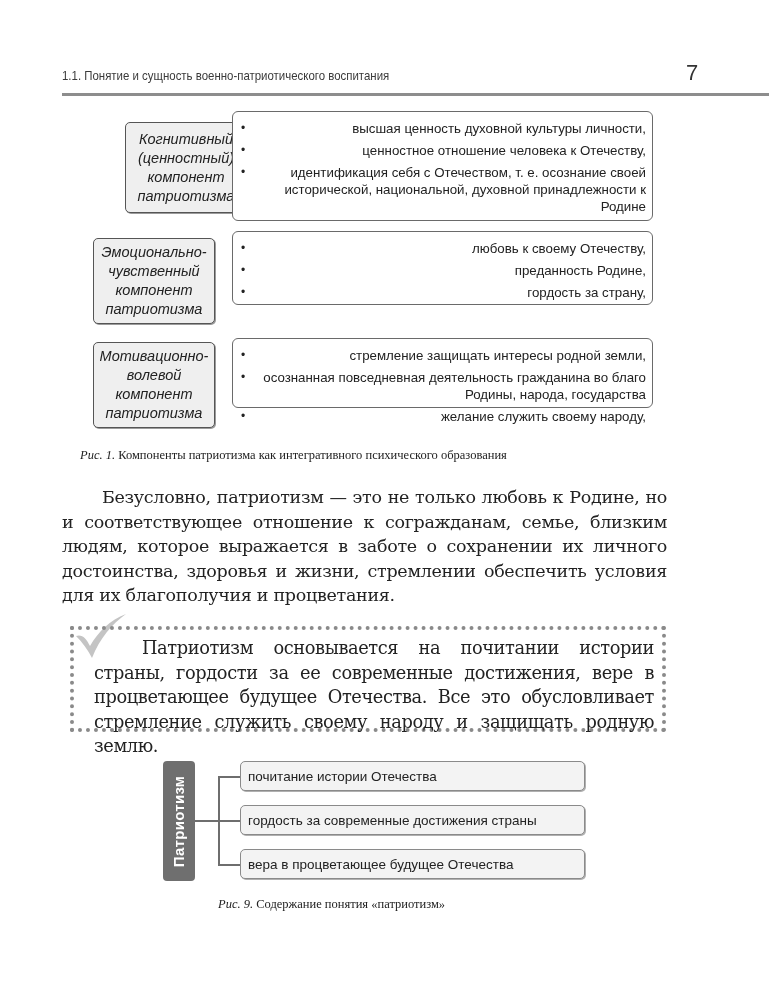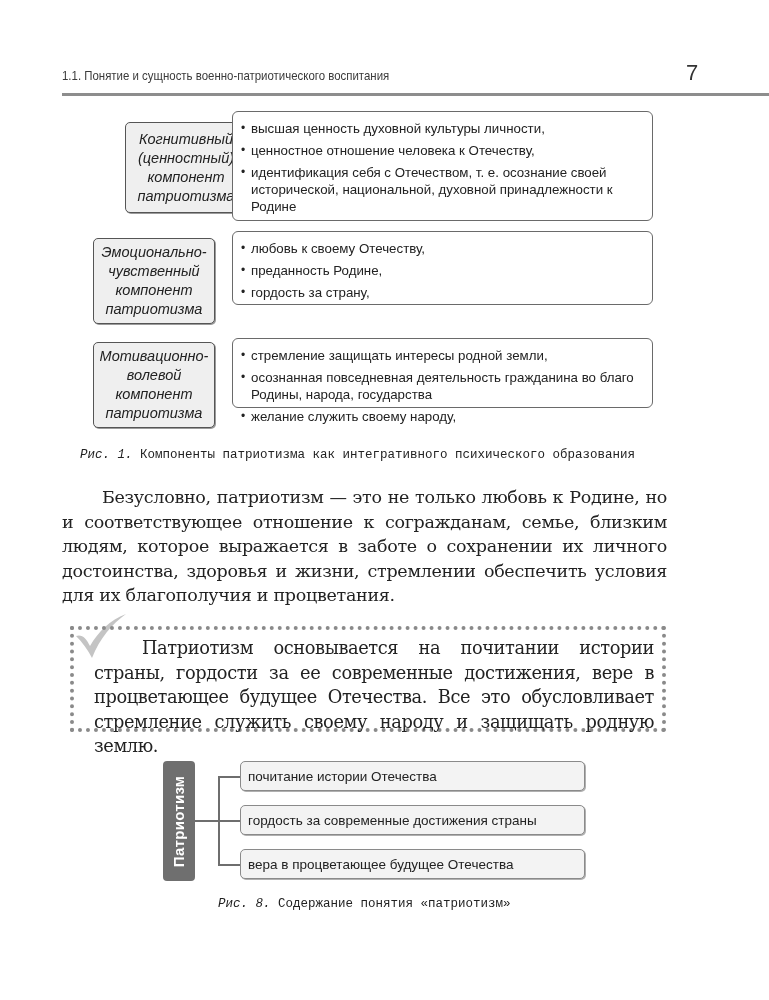--- a/index.html
+++ b/index.html
@@ -16,24 +16,24 @@
     left: 93px; width: 120px; border: 1.6px solid #555; border-radius: 5px;
     background: #efefef; box-shadow: 1px 1px 0 #9b9b9b;
     font-family: "Liberation Sans", sans-serif; font-style: italic; font-size: 14.5px;
     text-align: center; line-height: 19px; display: flex; flex-direction: column; justify-content: center; color: #222;
   }
   .comp-list {
     left: 232px; width: 421px; border: 1.2px solid #6a6a6a; border-radius: 6px; background: #fff;
     font-family: "Liberation Sans", sans-serif; font-size: 13.3px; color: #222; box-sizing: border-box; padding: 8px 6px 6px 8px;
   }
   .comp-list ul { margin: 0; padding: 0; list-style: none; }
-  .comp-list li { position: relative; padding-left: 10px; line-height: 17px; margin-bottom: 5px; }
+  .comp-list li { position: relative; padding-left: 10px; line-height: 17px; margin-bottom: 5px; text-align: right; }
   .comp-list li::before { content: "•"; position: absolute; left: 0; top: 0; font-size: 12px; }
 
-  .caption { font-family: Liberation Mono, monospace; font-size: 12.5px; color: #222; }
+  .caption { font-family: Liberation Serif, serif; font-size: 12.5px; color: #222; }
   .caption .fig-num { font-style: italic; }
 
   
   .para {
     left: 62px; top: 485px; width: 605px; font-family: "DejaVu Serif", serif; font-size: 17.5px;
     line-height: 24.5px; text-align: justify; text-indent: 40px; color: #222; letter-spacing: -0.3px;
   }
 
   
   .callout {
@@ -140,15 +140,15 @@
     <span>почитание истории Отечества</span>
   </div>
   <div class="abs item-box" style="top:805px;">
     <span>гордость за современные достижения страны</span>
   </div>
   <div class="abs item-box" style="top:849px;">
     <span>вера в процветающее будущее Отечества</span>
   </div>
 
   <div class="abs caption" style="left:218px;top:897px;">
-    <span class="fig-num">Рис. 8.</span><span> Содержание понятия «патриотизм»</span>
+    <span class="fig-num">Рис. 9.</span><span> Содержание понятия «патриотизм»</span>
   </div>
 </div>
 
 </body></html>

